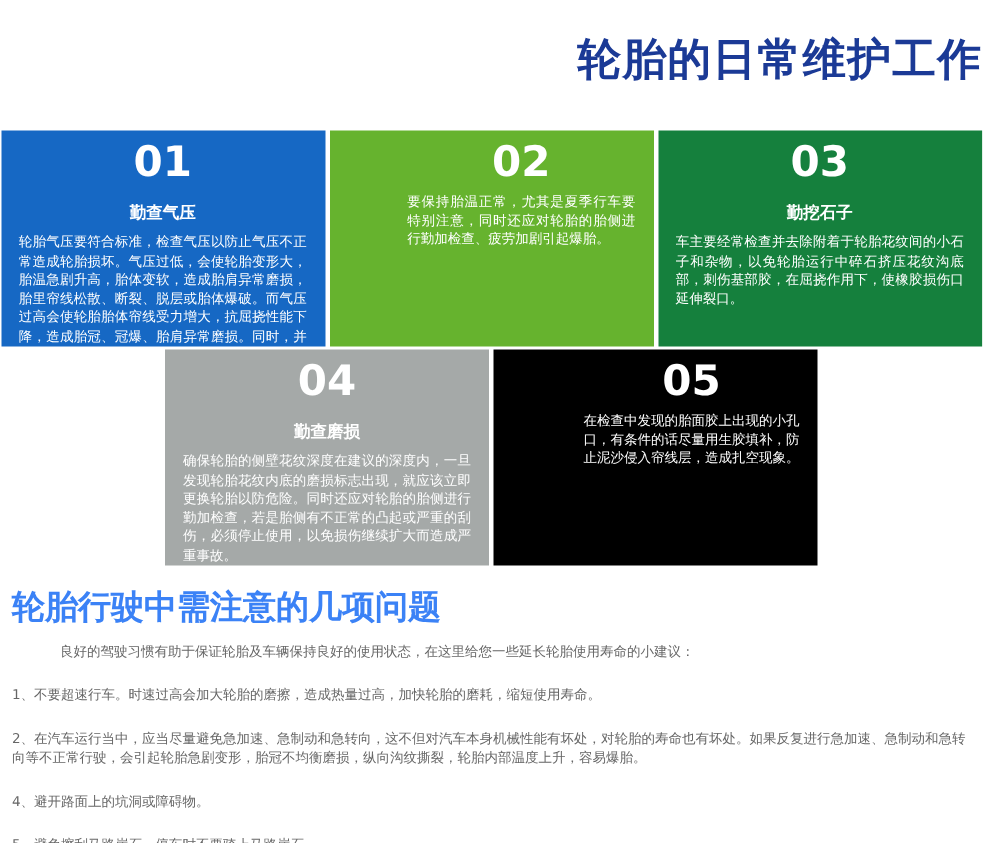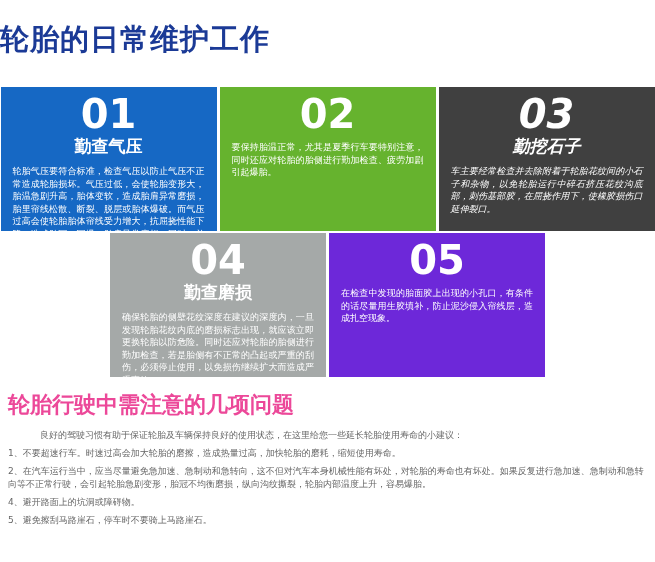--- a/index.html
+++ b/index.html
@@ -1,48 +1,48 @@
 <!DOCTYPE html>
 <html><head>
 <meta charset="utf-8">
 <style>
   html,body { margin:0; padding:0; background:#ffffff; font-family:"DejaVu Sans", sans-serif; }
   .page { position:relative; width:655px; height:562px; background:#ffffff; overflow:hidden; }
 
   .main-title {
-    text-align:left;
+    text-align:right;
     padding-top:20px;
     font-size:29px;
     font-weight:bold;
     letter-spacing:1px;
     color:#1B3A96;
   }
 
   .cards { margin-top:27px; }
   .card-row { display:flex; justify-content:center; gap:3px; }
   .card-row + .card-row { margin-top:2px; }
   .card {
     width:216px; height:144px;
     color:#ffffff;
     overflow:hidden;
     box-sizing:border-box;
     flex:0 0 auto;
   }
   .card-number {
     text-align:center;
-    font-size:40px;
+    font-size:28px;
     font-weight:bold;
     line-height:1;
     padding-top:7px;
   }
   .card-title {
     text-align:center;
-    font-size:17px;
+    font-size:11px;
     font-weight:bold;
-    margin-top:1px;
+    margin-top:12px;
   }
   .card-body {
     margin-top:7px;
     padding:0 12px;
     font-size:9px;
     line-height:12.5px;
     text-align:justify;
   }
 
   .tips { padding:0 8px; margin-top:13px; }
@@ -52,65 +52,65 @@
     color:#1B3A96;
   }
   .tips-intro {
     margin-top:9px;
     font-size:9px;
     line-height:13px;
     color:#666666;
     margin-left:32px;
   }
   .tip-item {
-    margin-top:5px;
+    margin-top:16px;
     font-size:9px;
     line-height:13px;
     color:#666666;
   }
 </style>
 </head>
 <body>
 
 <div class="page">
 
   <div class="main-title" style="color: rgb(27, 58, 150);">轮胎的日常维护工作</div>
 
   <div class="cards">
     <div class="card-row">
       <div class="card" style="background: rgb(22, 104, 196);">
         <div class="card-number">01</div>
         <div class="card-title">勤查气压</div>
         <div class="card-body">轮胎气压要符合标准，检查气压以防止气压不正常造成轮胎损坏。气压过低，会使轮胎变形大，胎温急剧升高，胎体变软，造成胎肩异常磨损，胎里帘线松散、断裂、脱层或胎体爆破。而气压过高会使轮胎胎体帘线受力增大，抗屈挠性能下降，造成胎冠、冠爆、胎肩异常磨损。同时，并装轮胎会因气压高低不一造成单胎超载损坏。</div>
       </div>
-      <div class="card" style="background: rgb(102, 179, 46);">
+      <div class="card" style="background: rgb(102, 179, 46); padding-left: 40px;">
         <div class="card-number">02</div>
         <div class="card-body">要保持胎温正常，尤其是夏季行车要特别注意，同时还应对轮胎的胎侧进行勤加检查、疲劳加剧引起爆胎。</div>
       </div>
-      <div class="card" style="background: #404040; font-style: italic;">
+      <div class="card" style="background: #15803d;">
         <div class="card-number">03</div>
         <div class="card-title">勤挖石子</div>
         <div class="card-body">车主要经常检查并去除附着于轮胎花纹间的小石子和杂物，以免轮胎运行中碎石挤压花纹沟底部，刺伤基部胶，在屈挠作用下，使橡胶损伤口延伸裂口。</div>
       </div>
     </div>
     <div class="card-row">
       <div class="card" style="background: rgb(165, 169, 168);">
         <div class="card-number">04</div>
         <div class="card-title">勤查磨损</div>
         <div class="card-body">确保轮胎的侧壁花纹深度在建议的深度内，一旦发现轮胎花纹内底的磨损标志出现，就应该立即更换轮胎以防危险。同时还应对轮胎的胎侧进行勤加检查，若是胎侧有不正常的凸起或严重的刮伤，必须停止使用，以免损伤继续扩大而造成严重事故。</div>
       </div>
-      <div class="card" style="background: #6d28d9;">
+      <div class="card" style="background: #000000; padding-left: 48px;">
         <div class="card-number">05</div>
         <div class="card-body">在检查中发现的胎面胶上出现的小孔口，有条件的话尽量用生胶填补，防止泥沙侵入帘线层，造成扎空现象。</div>
       </div>
     </div>
   </div>
 
   <div class="tips">
-    <div class="tips-heading" style="color: #ec4899;">轮胎行驶中需注意的几项问题</div>
+    <div class="tips-heading" style="color: #3b82f6;">轮胎行驶中需注意的几项问题</div>
     <div class="tips-intro">良好的驾驶习惯有助于保证轮胎及车辆保持良好的使用状态，在这里给您一些延长轮胎使用寿命的小建议：</div>
     <div class="tip-item">1、不要超速行车。时速过高会加大轮胎的磨擦，造成热量过高，加快轮胎的磨耗，缩短使用寿命。</div>
     <div class="tip-item">2、在汽车运行当中，应当尽量避免急加速、急制动和急转向，这不但对汽车本身机械性能有坏处，对轮胎的寿命也有坏处。如果反复进行急加速、急制动和急转向等不正常行驶，会引起轮胎急剧变形，胎冠不均衡磨损，纵向沟纹撕裂，轮胎内部温度上升，容易爆胎。</div>
     <div class="tip-item">4、避开路面上的坑洞或障碍物。</div>
     <div class="tip-item">5、避免擦刮马路崖石，停车时不要骑上马路崖石。</div>
   </div>
 
 </div>
 
 </body></html>

